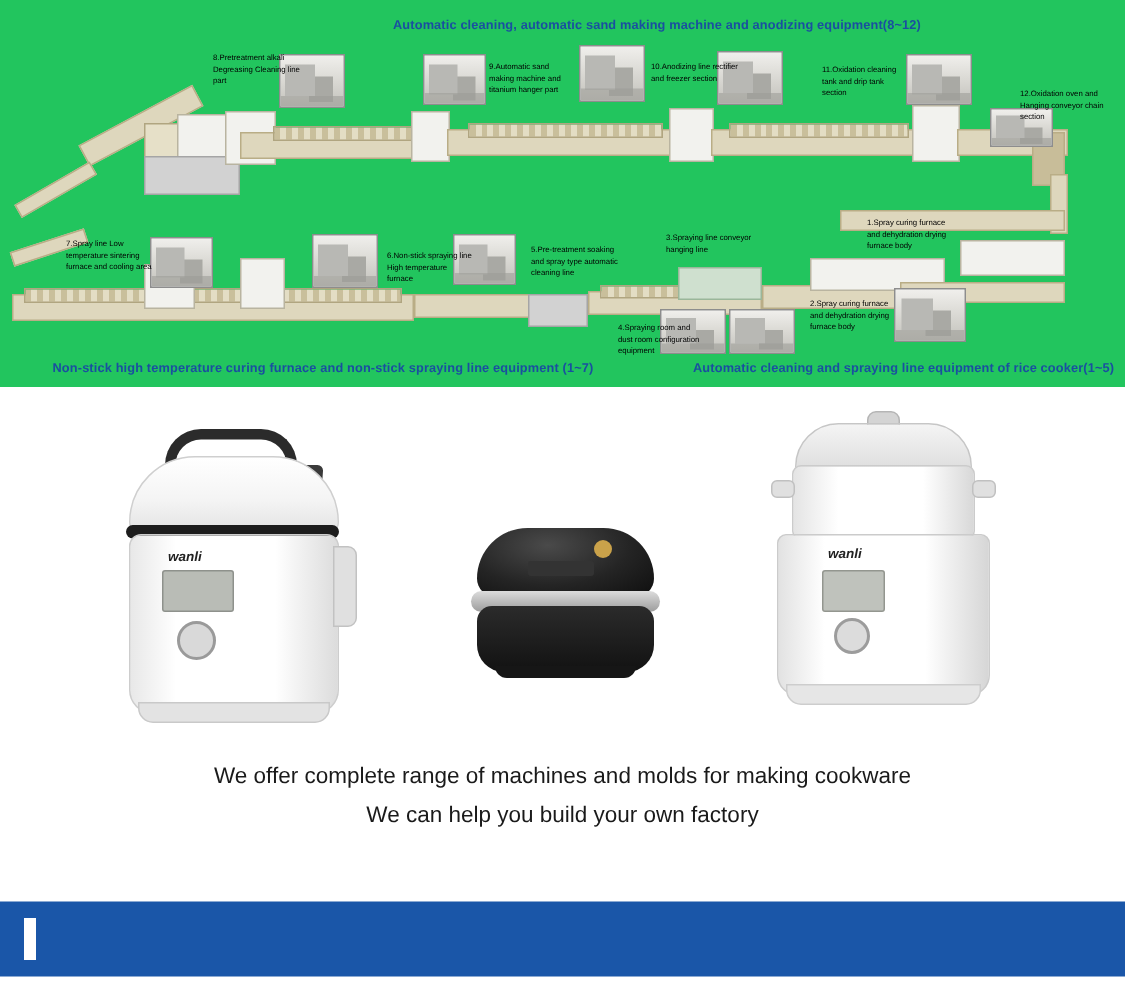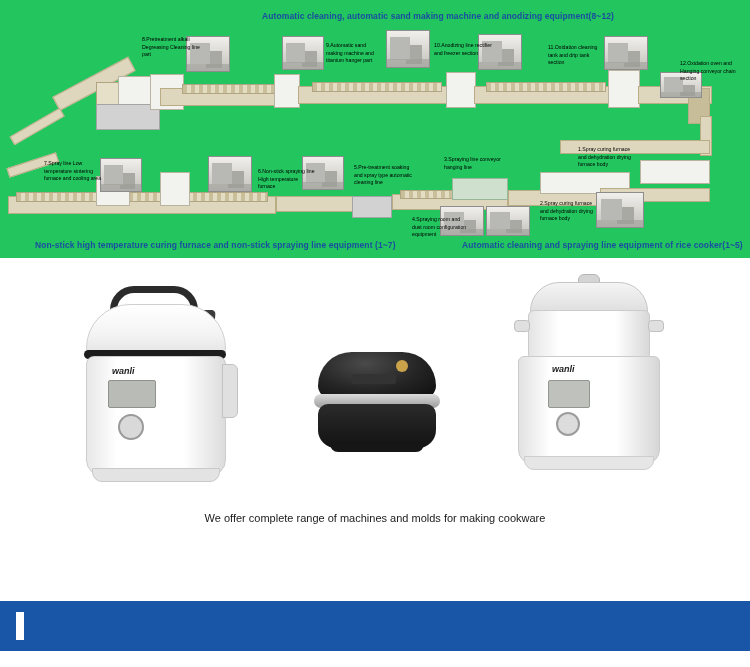--- a/index.html
+++ b/index.html
@@ -226,21 +226,21 @@
   }
   .cookerC .knob{
     position:absolute;left:56px;top:144px;width:20px;height:20px;
     background:#dcdcdc;border:2px solid #9c9c9c;border-radius:50%;
   }
 
   
   .tagline{
     position:absolute;left:0;top:505px;width:750px;
     text-align:center;
-    font-size:11px;
+    font-size:15px;
     line-height:26px;
     color:#1a1a1a;
   }
 
   
   .banner{
     position:absolute;left:0;top:601px;width:750px;height:50px;
     background:#1a56a8;
     display:flex;align-items:center;
   }
@@ -381,17 +381,18 @@
     <div class="body"></div>
     <div class="brand">wanli</div>
     <div class="panel"></div>
     <div class="knob"></div>
     <div class="base"></div>
   </div>
 </div>
 
 <div class="tagline">
   <div>We offer complete range of machines and molds for making cookware</div>
+  <div>We can help you build your own factory</div>
 </div>
 
 <div class="banner">
   <div class="mark"></div>
 </div>
 
 </body></html>

